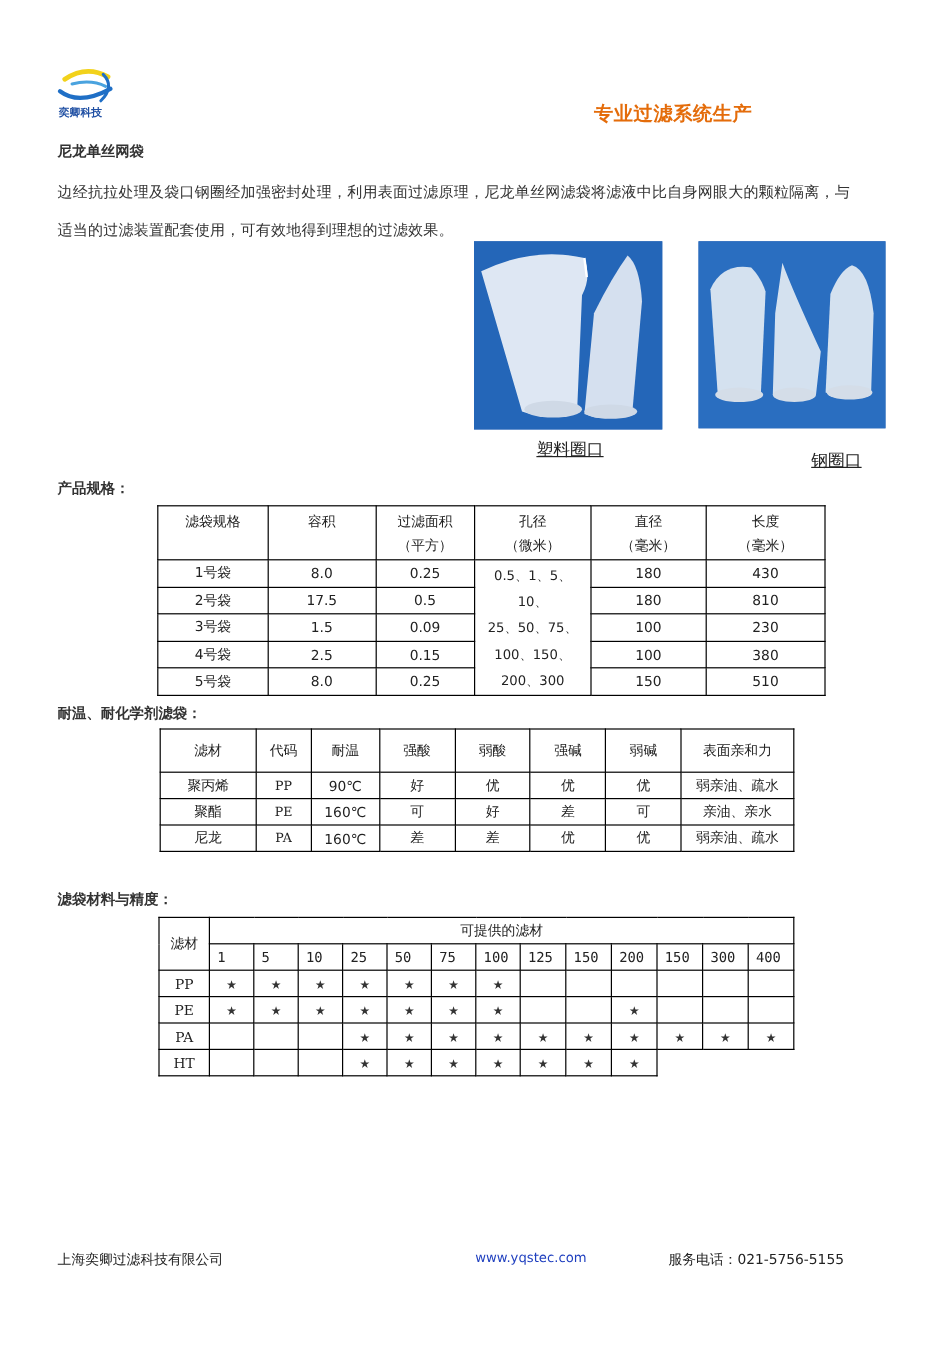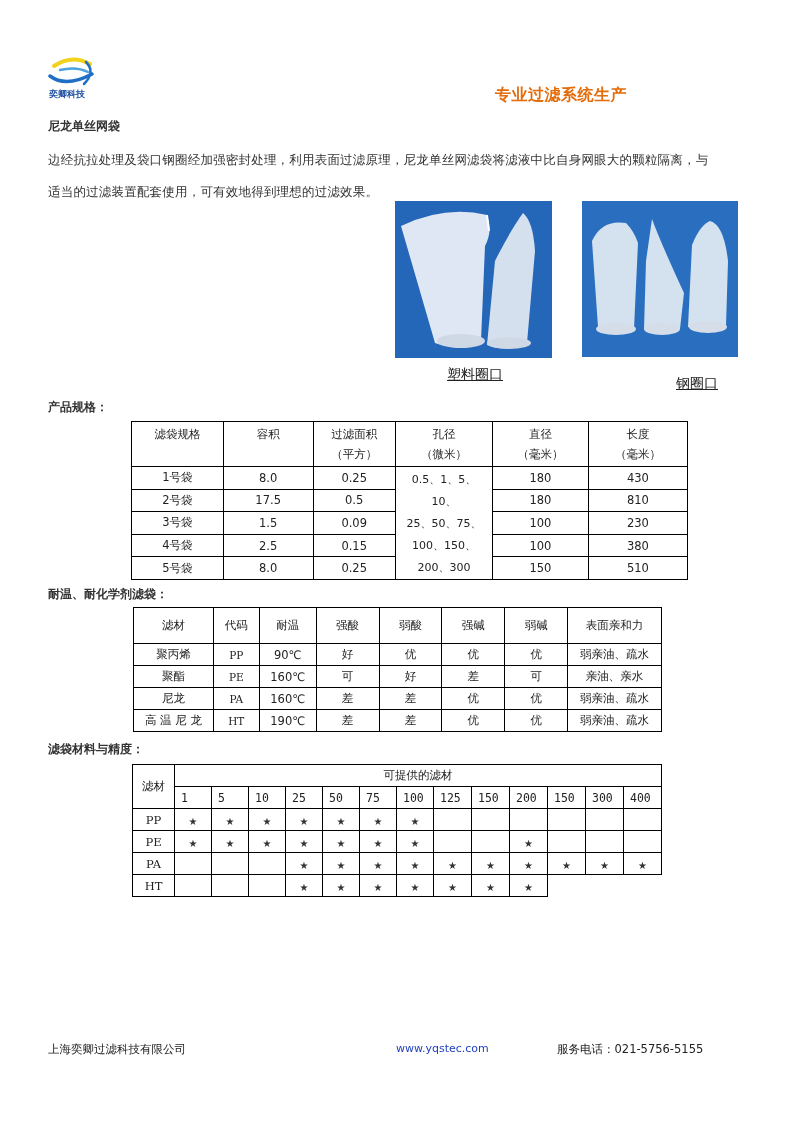--- a/index.html
+++ b/index.html
@@ -206,30 +206,20 @@
   <tr>
     <td>尼龙</td>
     <td class="code">PA</td>
     <td>160℃</td>
     <td>差</td>
     <td>差</td>
     <td>优</td>
     <td>优</td>
     <td>弱亲油、疏水</td>
   </tr>
-  <tr>
-    <td>高 温 尼 龙</td>
-    <td class="code">HT</td>
-    <td>190℃</td>
-    <td>差</td>
-    <td>差</td>
-    <td>优</td>
-    <td>优</td>
-    <td>弱亲油、疏水</td>
-  </tr>
 </tbody>
   </table>
 
 <div class="abs sec-title" style="left:48px; top:741px;">滤袋材料与精度：</div>
 <table class="grid" id="t3">
   <colgroup>
     <col style="width:42px">
     <col style="width:37px">
       <col style="width:37px">
       <col style="width:37px">

